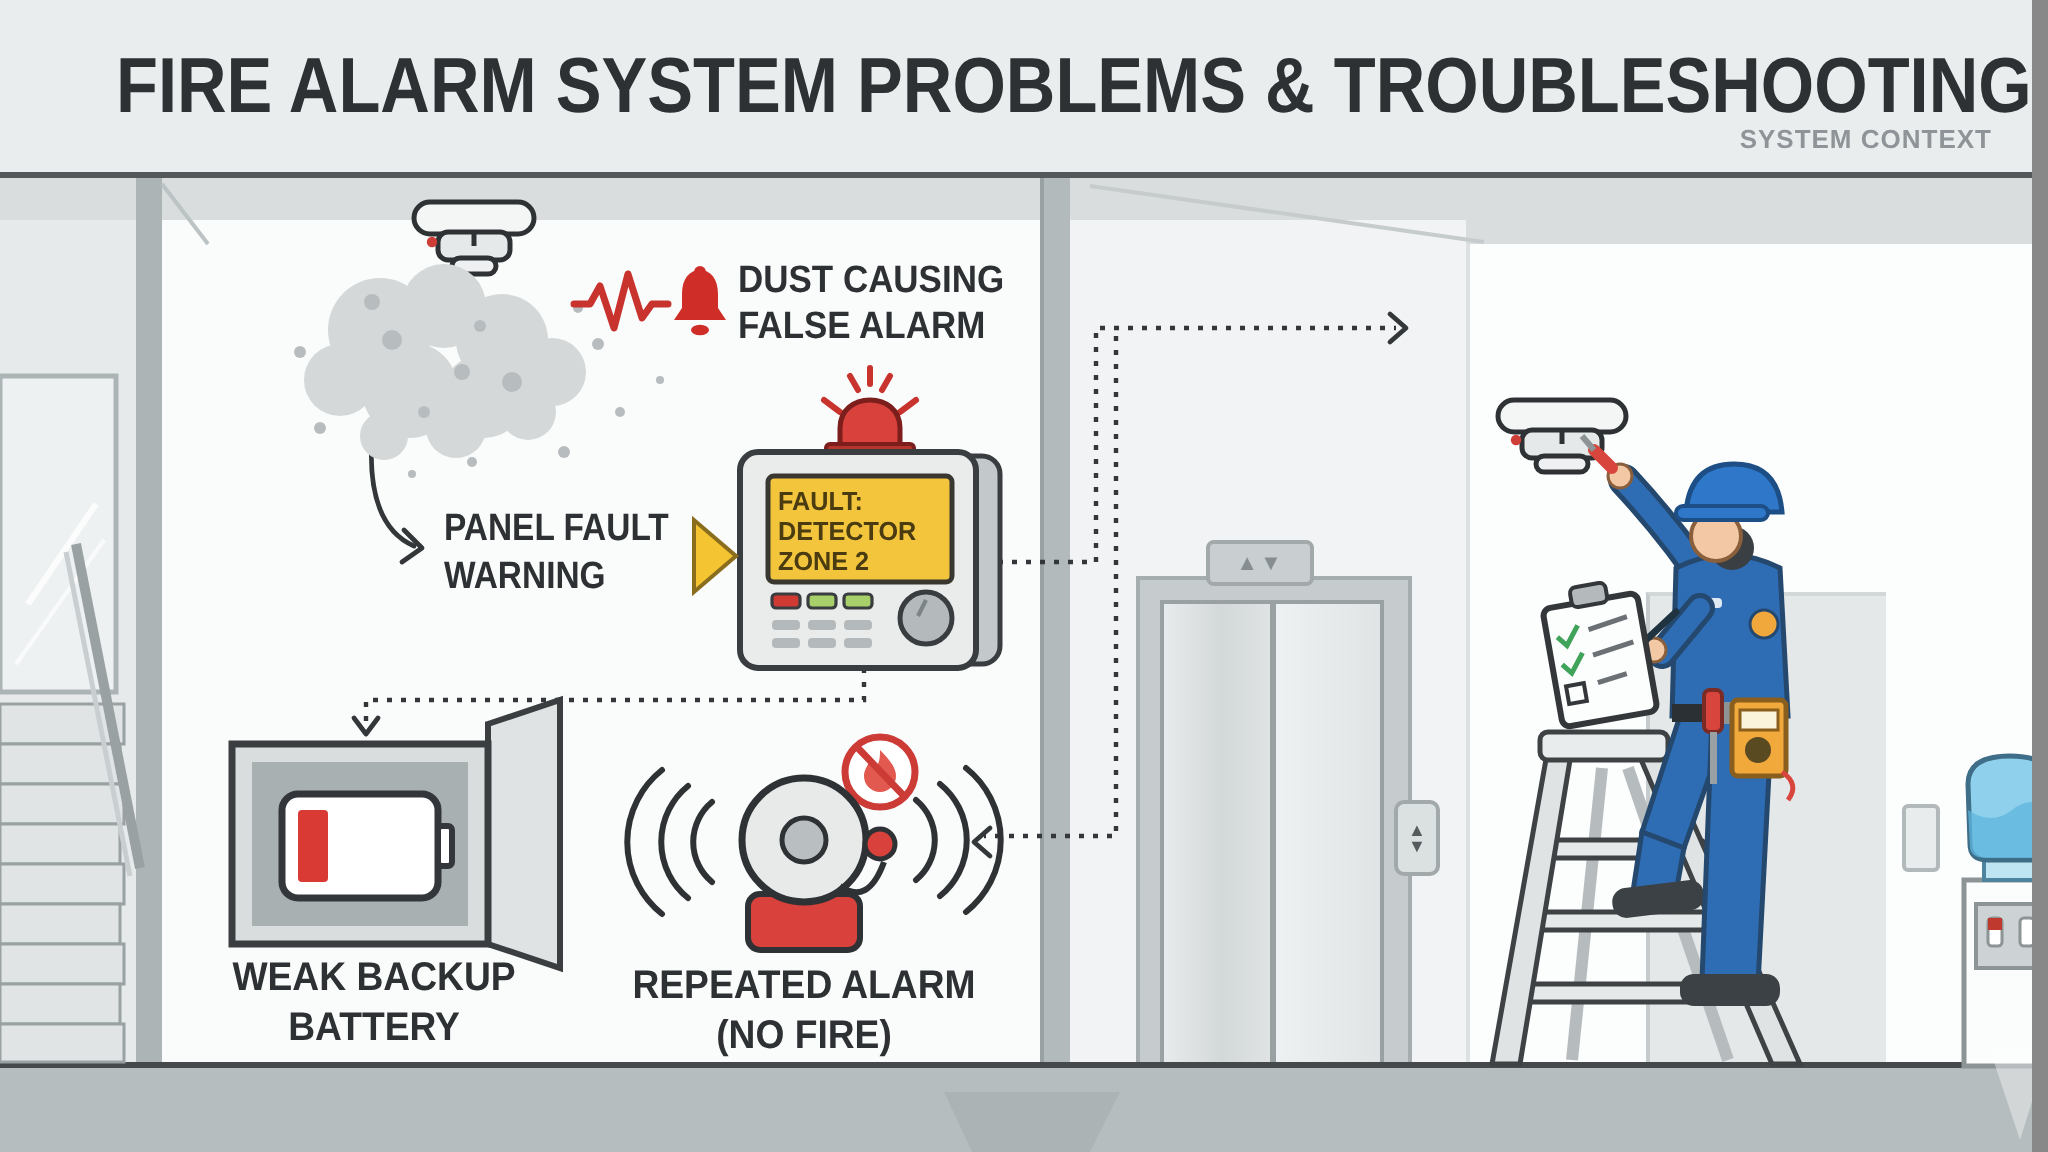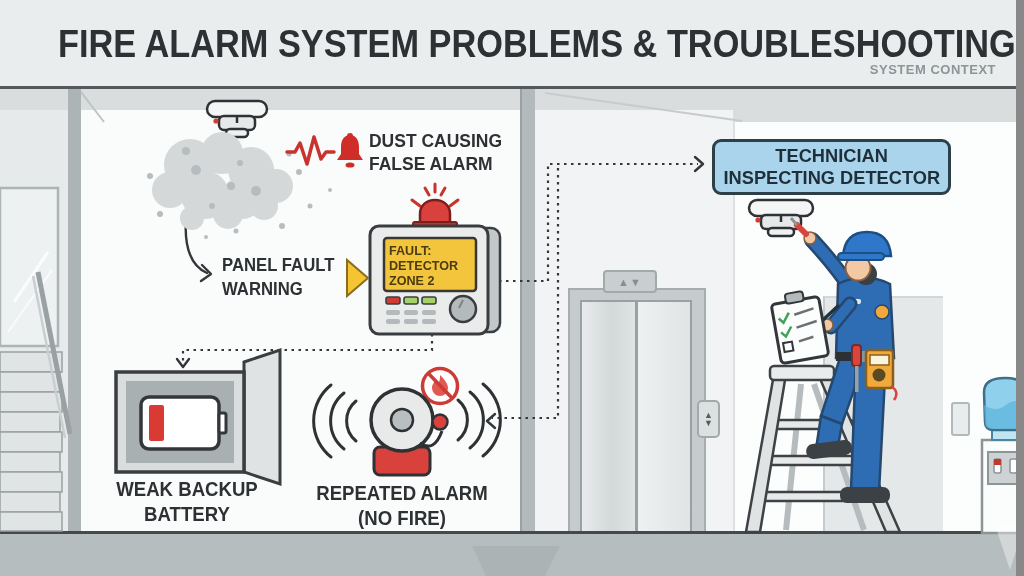--- a/index.html
+++ b/index.html
@@ -336,18 +336,14 @@
   <div class="abs label lbl-batt">
     <div>WEAK BACKUP</div>
     <div>BATTERY</div>
   </div>
 
   <div class="abs label lbl-alarm">
     <div>REPEATED ALARM</div>
     <div>(NO FIRE)</div>
   </div>
 
-  <div class="abs callout">
-    <div>TECHNICIAN</div>
-    <div>INSPECTING DETECTOR</div>
-  </div>
 
 </div>
 
 </body></html>

